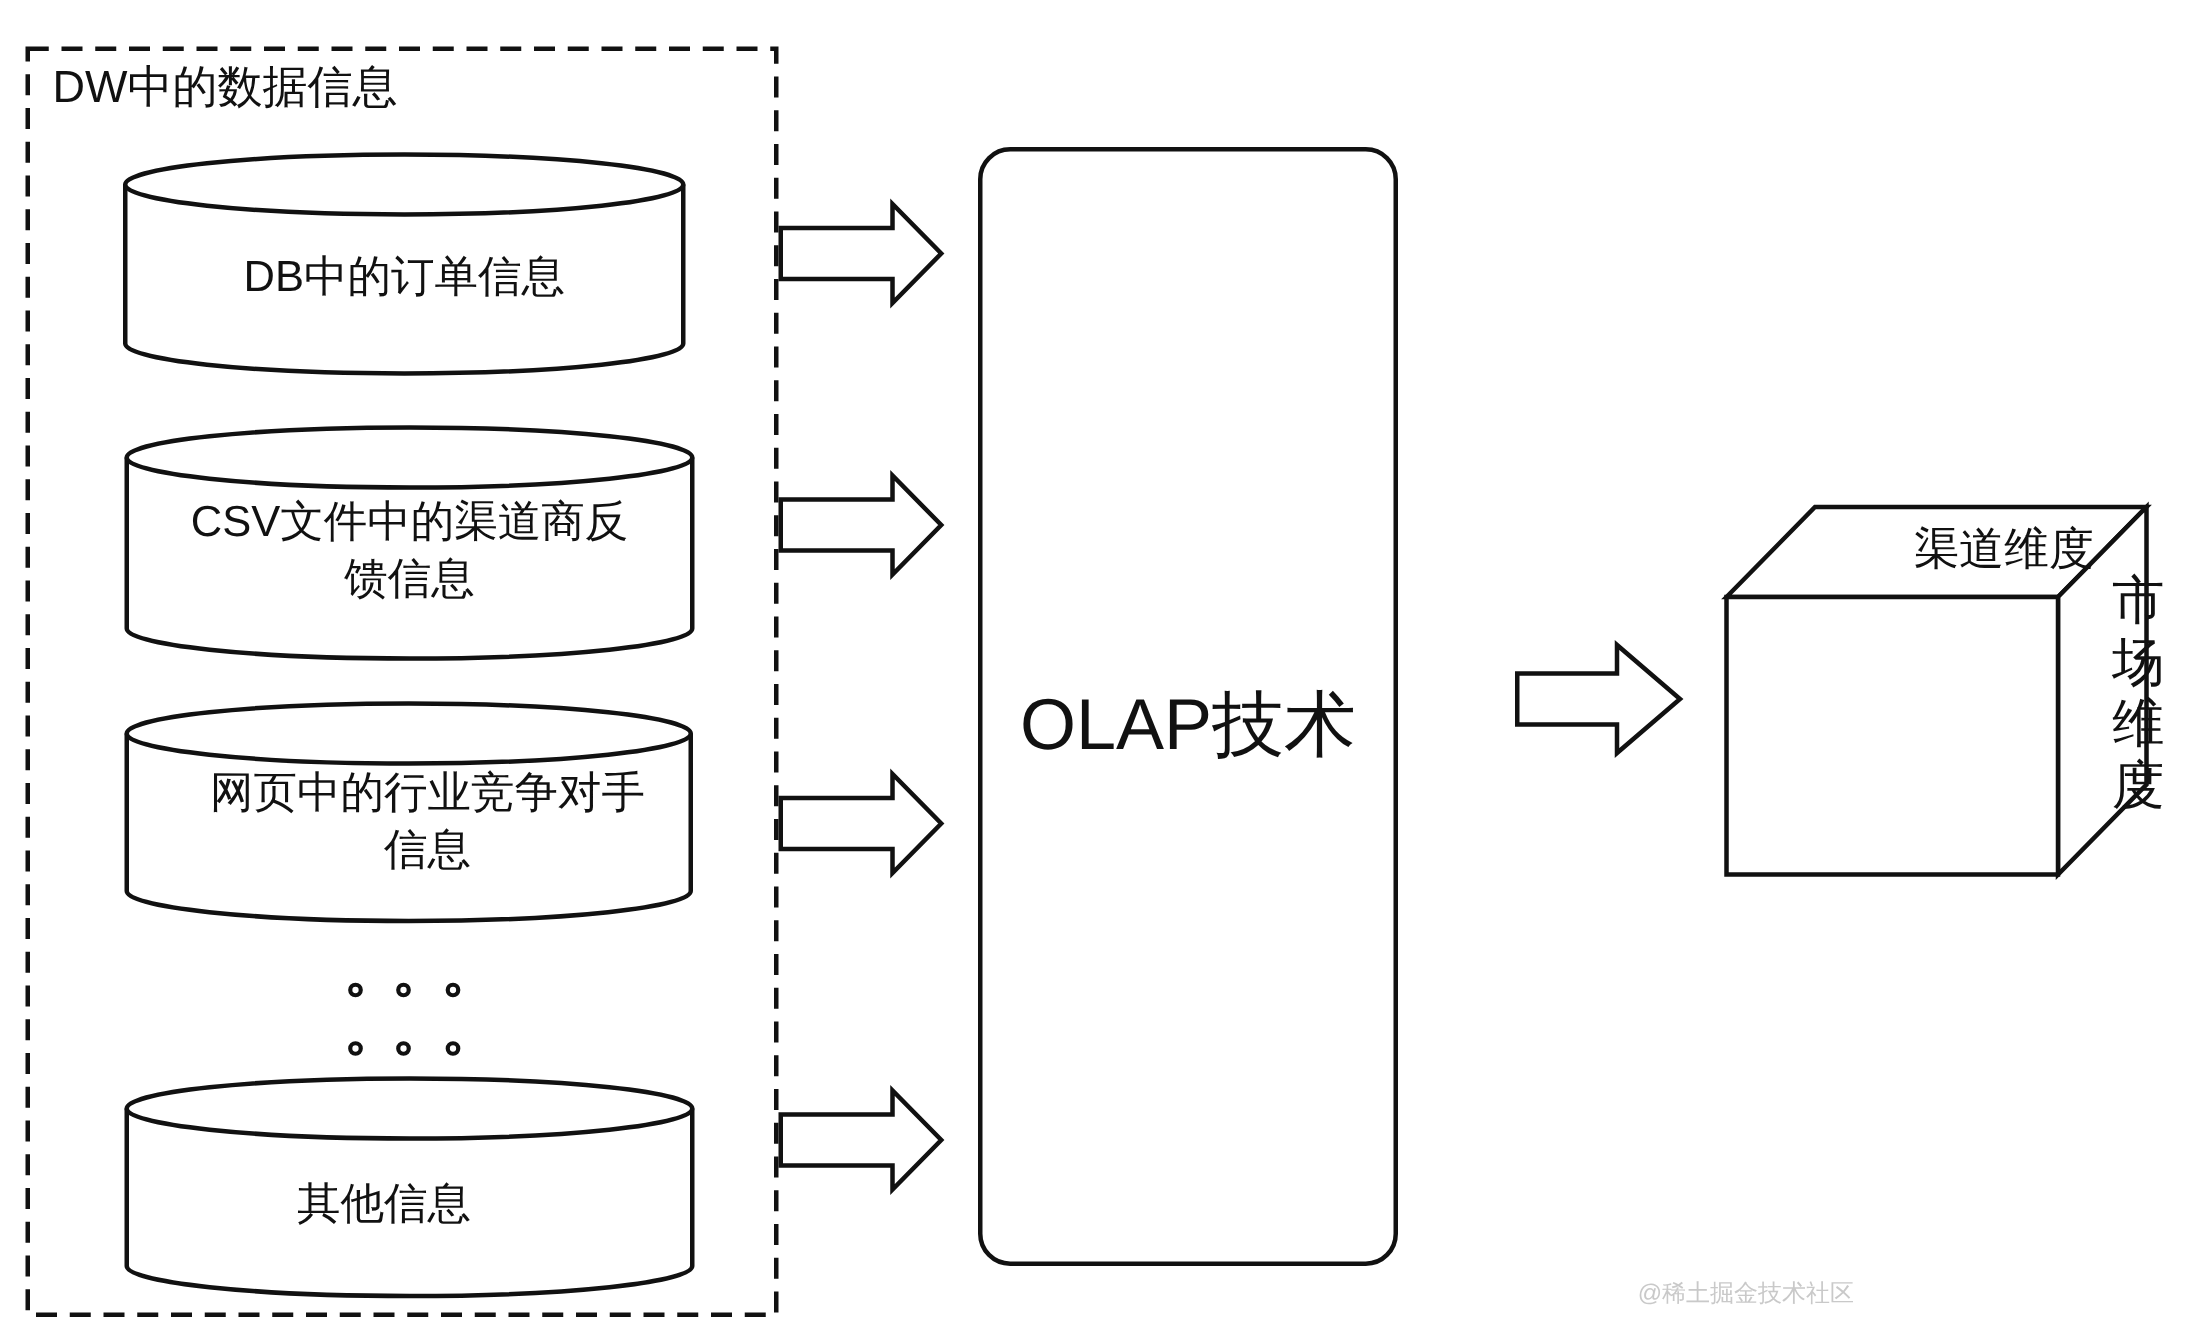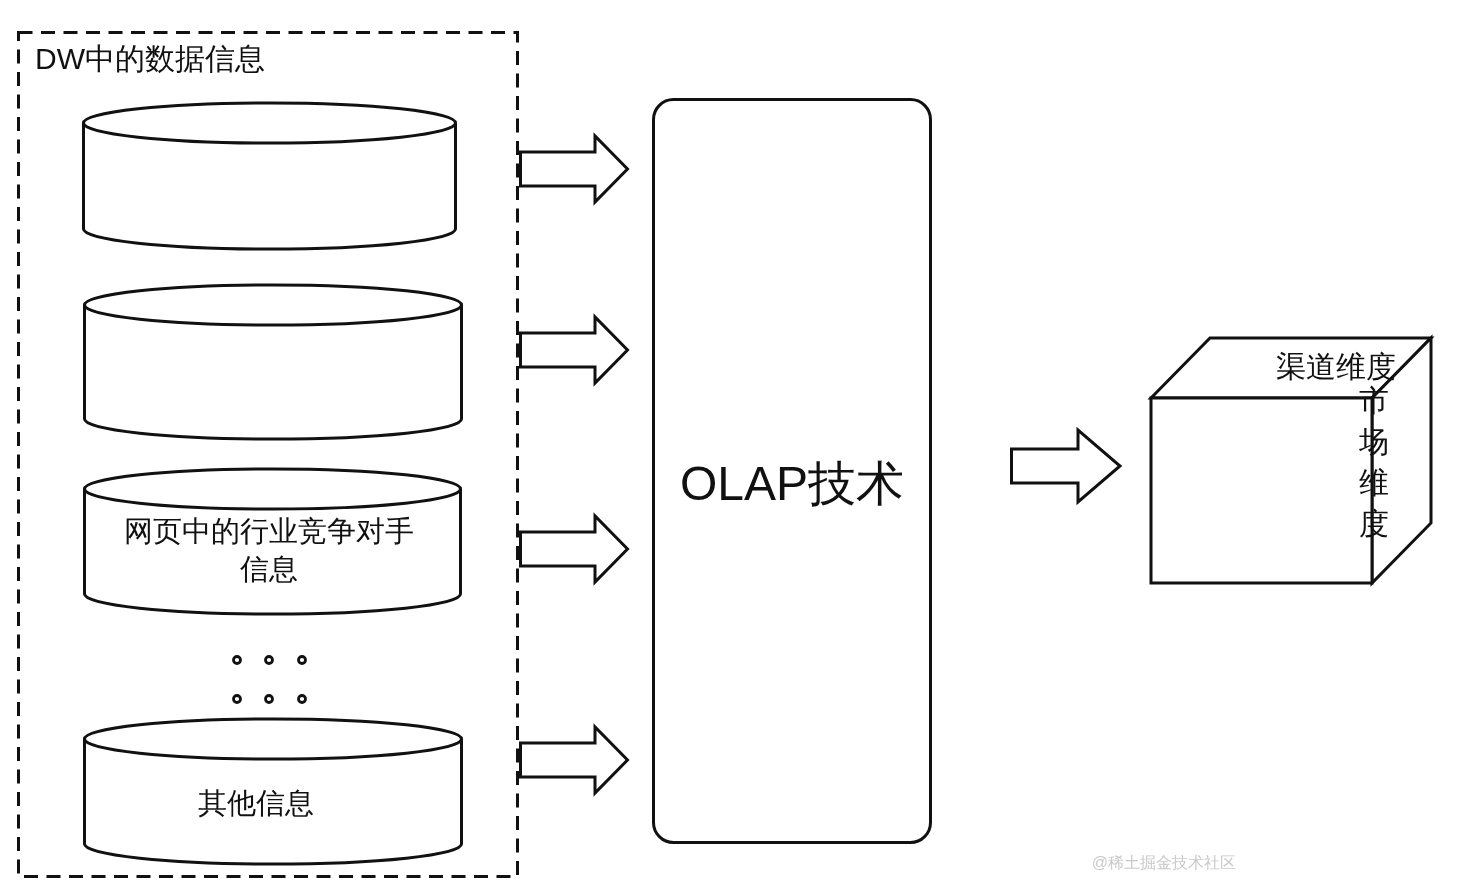--- a/index.html
+++ b/index.html
@@ -10,28 +10,28 @@
     color:#111111;
   }
   .stage{position:absolute;left:0;top:0;width:1258px;height:880px;margin-top:16px;}
   svg.layer{position:absolute;left:0;top:0;}
   .txt{position:absolute;white-space:pre-wrap;color:#111111;}
   .center{text-align:center;}
   .dw-title{left:35px;top:25px;font-size:30px;line-height:36px;}
   .cyl-label{font-size:29px;line-height:38px;}
   .cyl1{left:82px;top:150px;width:375px;}
   .cyl2{left:120px;top:313px;width:306px;}
-  .cyl3{left:116px;top:496px;width:306px;}
+  .cyl3{left:132px;top:496px;width:306px;font-family:Liberation Mono, monospace;}
   .cyl4{left:66px;top:768px;width:380px;}
   .olap-label{left:652px;top:448px;width:280px;font-size:48px;line-height:40px;}
   .cube-top-label{left:1226px;top:336px;width:220px;font-size:30px;line-height:34px;font-family:Liberation Mono, monospace;}
   .cube-front-label{left:1151px;top:443px;width:221px;font-size:33px;line-height:40px;}
   .cube-side-label{
-    left:1356px;top:364px;width:36px;
-    font-size:30px;line-height:41px;word-break:break-all;text-align:center;
+    left:1408px;top:364px;width:36px;
+    font-size:35px;line-height:41px;word-break:break-all;
   }
   .cube-caption{left:1102px;top:588px;width:300px;font-size:31px;line-height:38px;}
   .watermark{right:22px;top:834px;font-size:16px;line-height:26px;color:#c9c9c9;}
 </style>
 </head>
 <body>
 
 <div class="stage">
 
   <svg class="layer" width="1470" height="880" viewBox="0 0 1470 880">
@@ -80,21 +80,23 @@
       <g>
         <polygon points="1151,382 1210,322 1431,322 1372,382"></polygon>
         <polygon points="1372,382 1431,322 1431,507 1372,567"></polygon>
         <rect x="1151" y="382" width="221" height="185"></rect>
       </g>
     </g>
   </svg>
 
   <div class="txt dw-title">DW中的数据信息</div>
 
+  <div class="txt cyl-label center cyl1">DB中的订单信息</div>
 
+  <div class="txt cyl-label center cyl2">CSV文件中的渠道商反馈信息</div>
 
   <div class="txt cyl-label center cyl3">网页中的行业竞争对手信息</div>
 
   <div class="txt cyl-label center cyl4">其他信息</div>
 
   <div class="txt center olap-label">OLAP技术</div>
 
   <div class="txt center cube-top-label">渠道维度</div>
 
 

